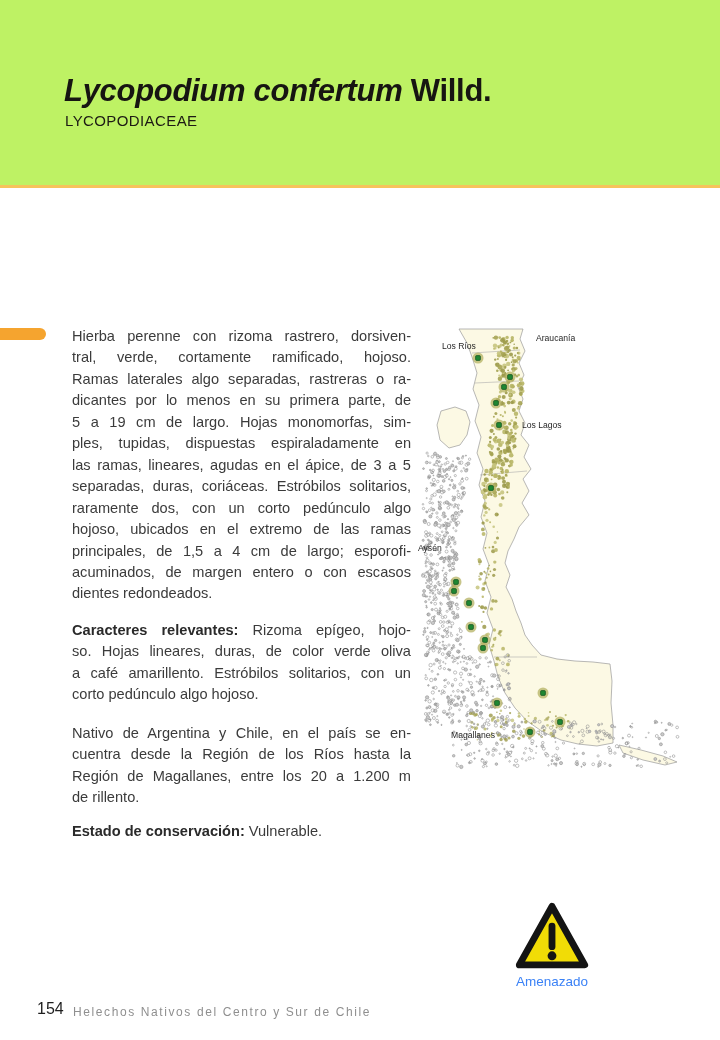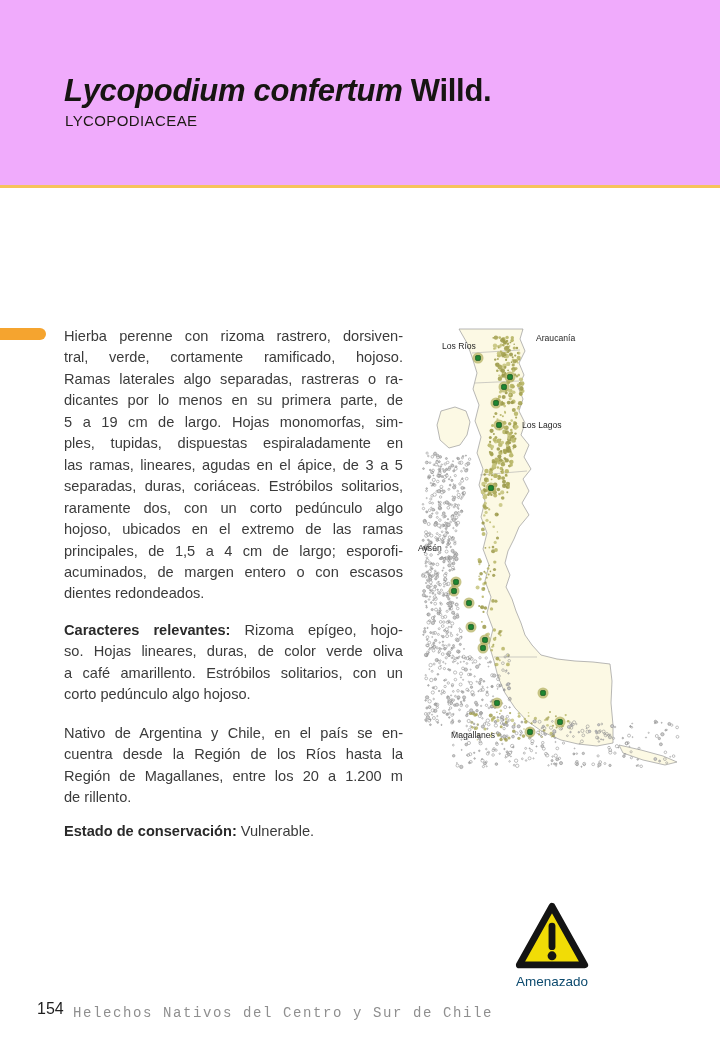--- a/index.html
+++ b/index.html
@@ -1,55 +1,55 @@
 <!DOCTYPE html>
 <html><head>
 <meta charset="utf-8">
 <style>
   html,body{margin:0;padding:0;background:#e8e8e8;}
   .page{position:relative;width:720px;height:1040px;background:#ffffff;
         font-family:"Liberation Sans",sans-serif;overflow:hidden;}
 
   
   .band{position:absolute;left:0;top:0;width:720px;height:185px;
-        background:#f0abfc;border-bottom:3px solid #F6C35C;}
+        background:#bef264;border-bottom:3px solid #F6C35C;}
   .title{position:absolute;left:64px;top:72px;margin:0;font-size:31px;line-height:38px;
          color:#171512;font-weight:700;letter-spacing:-0.3px;white-space:nowrap;}
   .title em{font-style:italic;}
   .title .author{font-style:normal;}
   .family{position:absolute;left:65px;top:112px;font-size:15px;color:#1d1a14;letter-spacing:0.4px;}
 
   
   .side-tab{position:absolute;left:0;top:328px;width:46px;height:12px;
             background:#F5A42F;border-radius:0 6px 6px 0;}
 
   
-  .text-col{position:absolute;left:64px;top:326px;width:339px;
+  .text-col{position:absolute;left:72px;top:326px;width:339px;
             font-size:14.6px;line-height:21.45px;color:#3b3b3b;}
   .para{margin:0 0 15px 0;}
   .para.gap-lg{margin-bottom:17px;}
   .para.gap-sm{margin-bottom:12px;}
   .line{text-align:justify;text-align-last:justify;white-space:normal;}
   .line.last{text-align-last:auto;}
   .text-col b{color:#2a2a2a;}
 
   
   .map{position:absolute;left:415px;top:325px;width:290px;height:445px;}
   .map svg{width:100%;height:100%;display:block;}
   .map text{font-family:"Liberation Sans",sans-serif;font-size:8.6px;fill:#262626;}
 
   
   .status{position:absolute;left:508px;top:901px;width:88px;text-align:center;}
   .status svg{display:block;margin:0 auto;}
-  .status-label{margin-top:3px;font-size:13.5px;color:#0c4a6e;text-align:center;}
+  .status-label{margin-top:3px;font-size:13.5px;color:#3b82f6;text-align:center;}
 
   
   .page-number{position:absolute;left:37px;top:1000px;font-size:16px;color:#1f1f1f;}
-  .book-title{position:absolute;left:73px;top:1005px;font-family:Liberation Mono, monospace;
-              font-size:14px;color:#8f8f8f;letter-spacing:1.6px;}
+  .book-title{position:absolute;left:73px;top:1005px;font-family:Liberation Sans, sans-serif;
+              font-size:12px;color:#8f8f8f;letter-spacing:1.6px;}
 </style>
 </head>
 <body>
 
 <div class="page">
 
   <header class="band">
     <h1 class="title"><em>Lycopodium confertum</em><span class="author"> Willd.</span></h1>
     <div class="family">LYCOPODIACEAE</div>
   </header>

